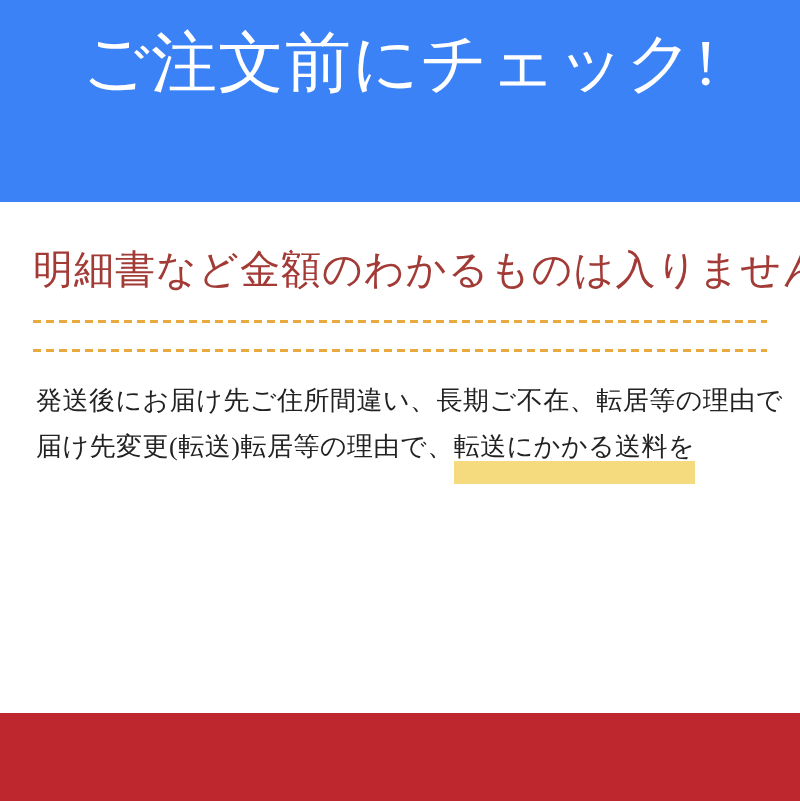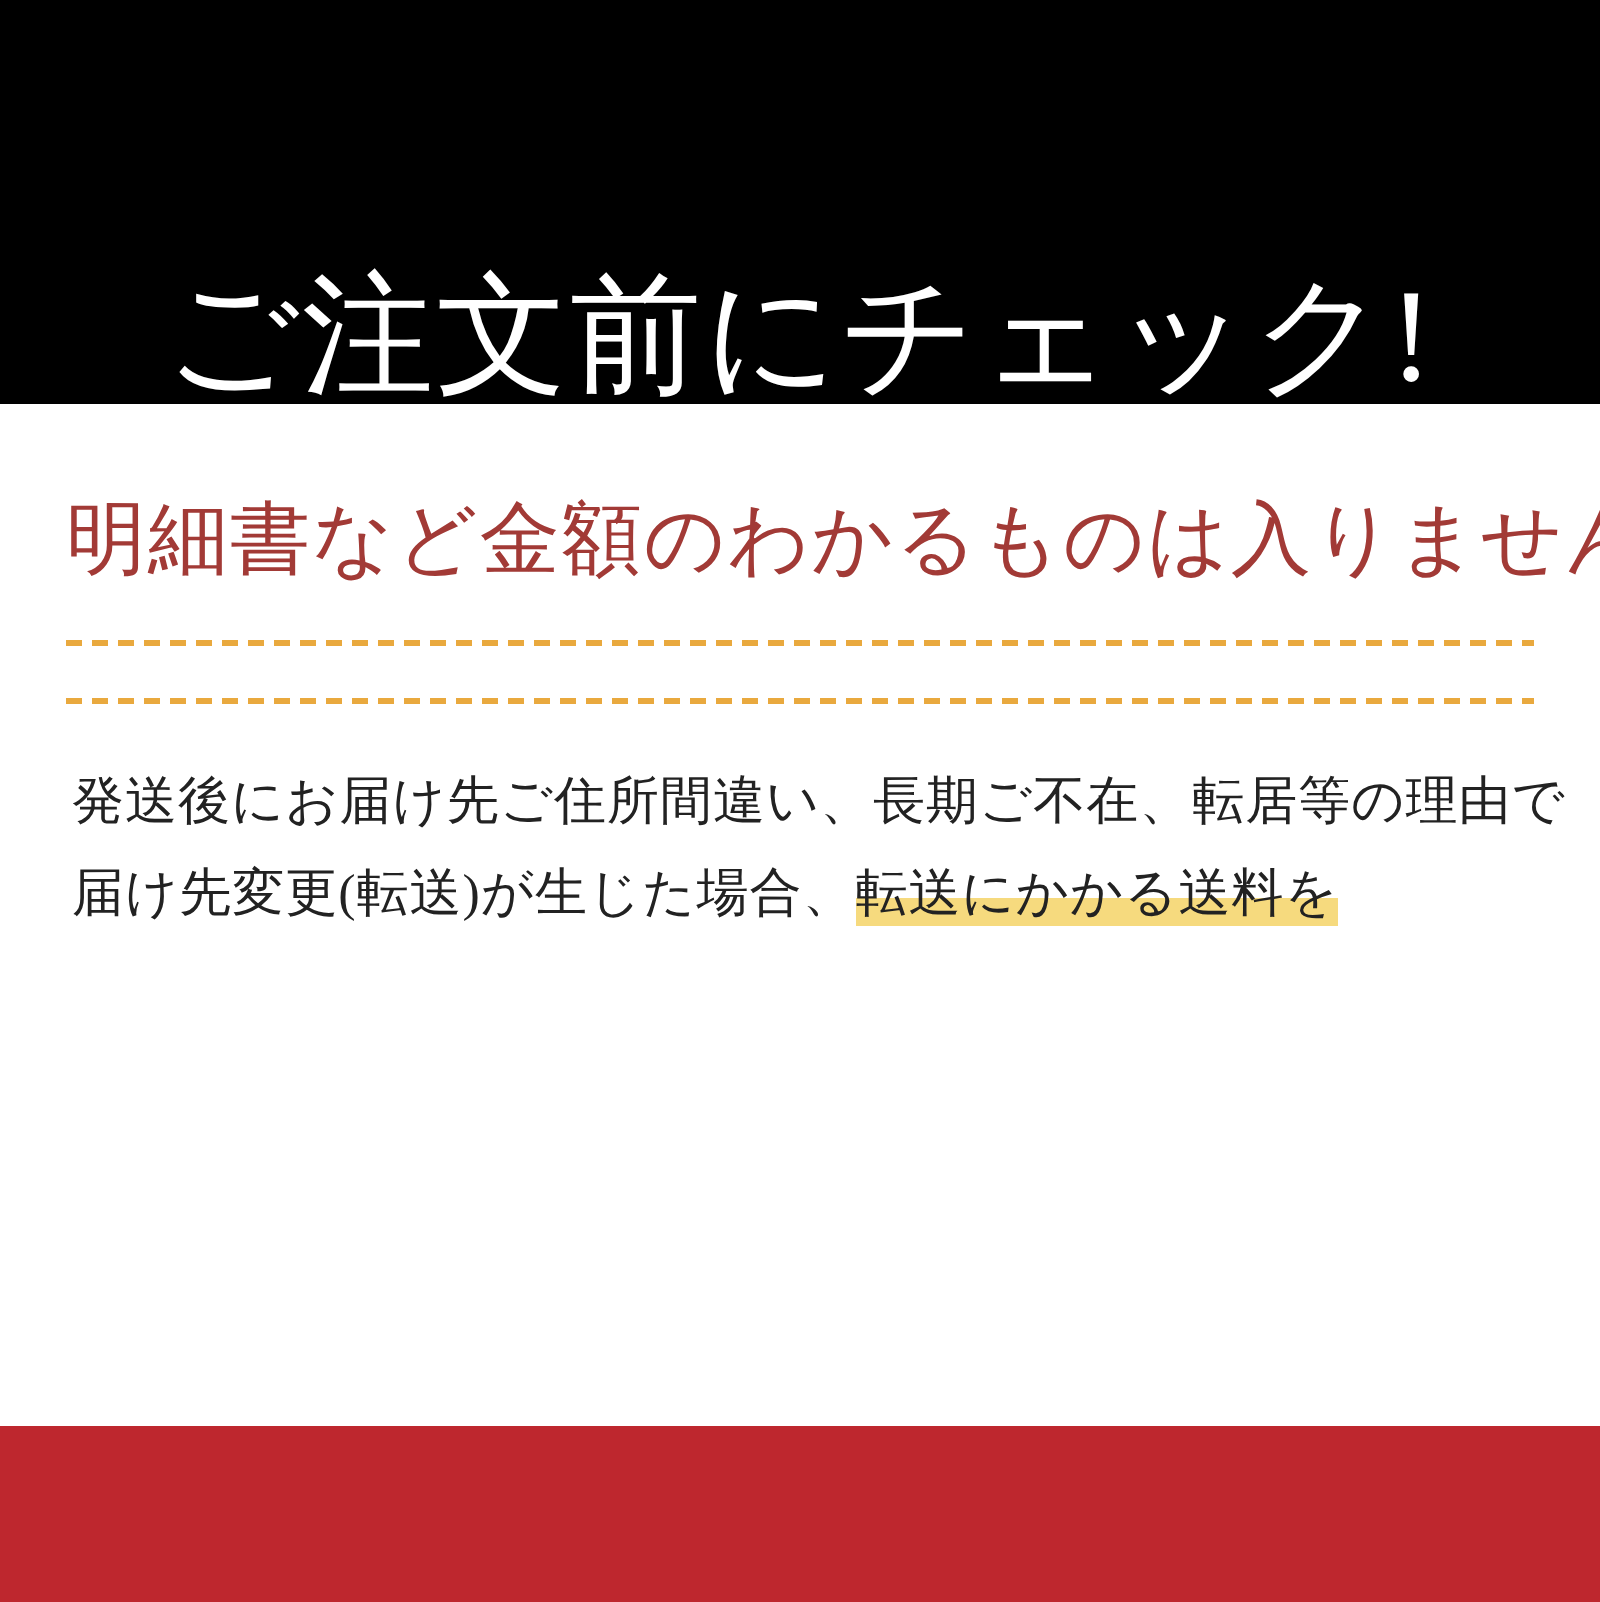--- a/index.html
+++ b/index.html
@@ -11,23 +11,23 @@
     position: relative;
     width: 800px;
     height: 801px;
     overflow: hidden;
     background: #ffffff;
     font-family: "Liberation Serif", "DejaVu Serif", serif;
   }
   
   .band-top {
     height: 202px;
-    background: #000000;
+    background: #3b82f6;
     display: flex;
-    align-items: flex-end;
+    align-items: flex-start;
     justify-content: center;
   }
   .band-top h1 {
     margin: 30px 0 0 0;
     font-size: 66px;
     font-weight: normal;
     line-height: 1;
     letter-spacing: 1px;
     color: #ffffff;
     white-space: nowrap;
@@ -70,21 +70,21 @@
     color: #222222;
     white-space: nowrap;
   }
   .body-text.multi {
     margin-top: 26px;
   }
   .hl {
     background: linear-gradient(to bottom,
       rgba(246,218,126,0) 55%,
       #f6da7e 55%, #f6da7e 100%);
-    padding-bottom: 2px;
+    padding-bottom: 23px;
   }
   
   .band-bottom {
     height: 88px;
     background: #be272e;
   }
 </style>
 </head>
 <body>
 
@@ -101,21 +101,21 @@
     </section>
 
     <div class="divider"></div>
 
 
     <div class="divider"></div>
 
     <section class="sec">
       <p class="body-text multi">
         <span>発送後にお届け先ご住所間違い、長期ご不在、転居等の理由で</span><br>
-        <span>届け先変更(転送)が生じた場合、</span><span class="hl">転送にかかる送料を</span><br>
+        <span>届け先変更(転送)転居等の理由で、</span><span class="hl">転送にかかる送料を</span><br>
       </p>
     </section>
 
   </div>
 
   <div class="band-bottom"></div>
 
 </div>
 
 </body></html>

